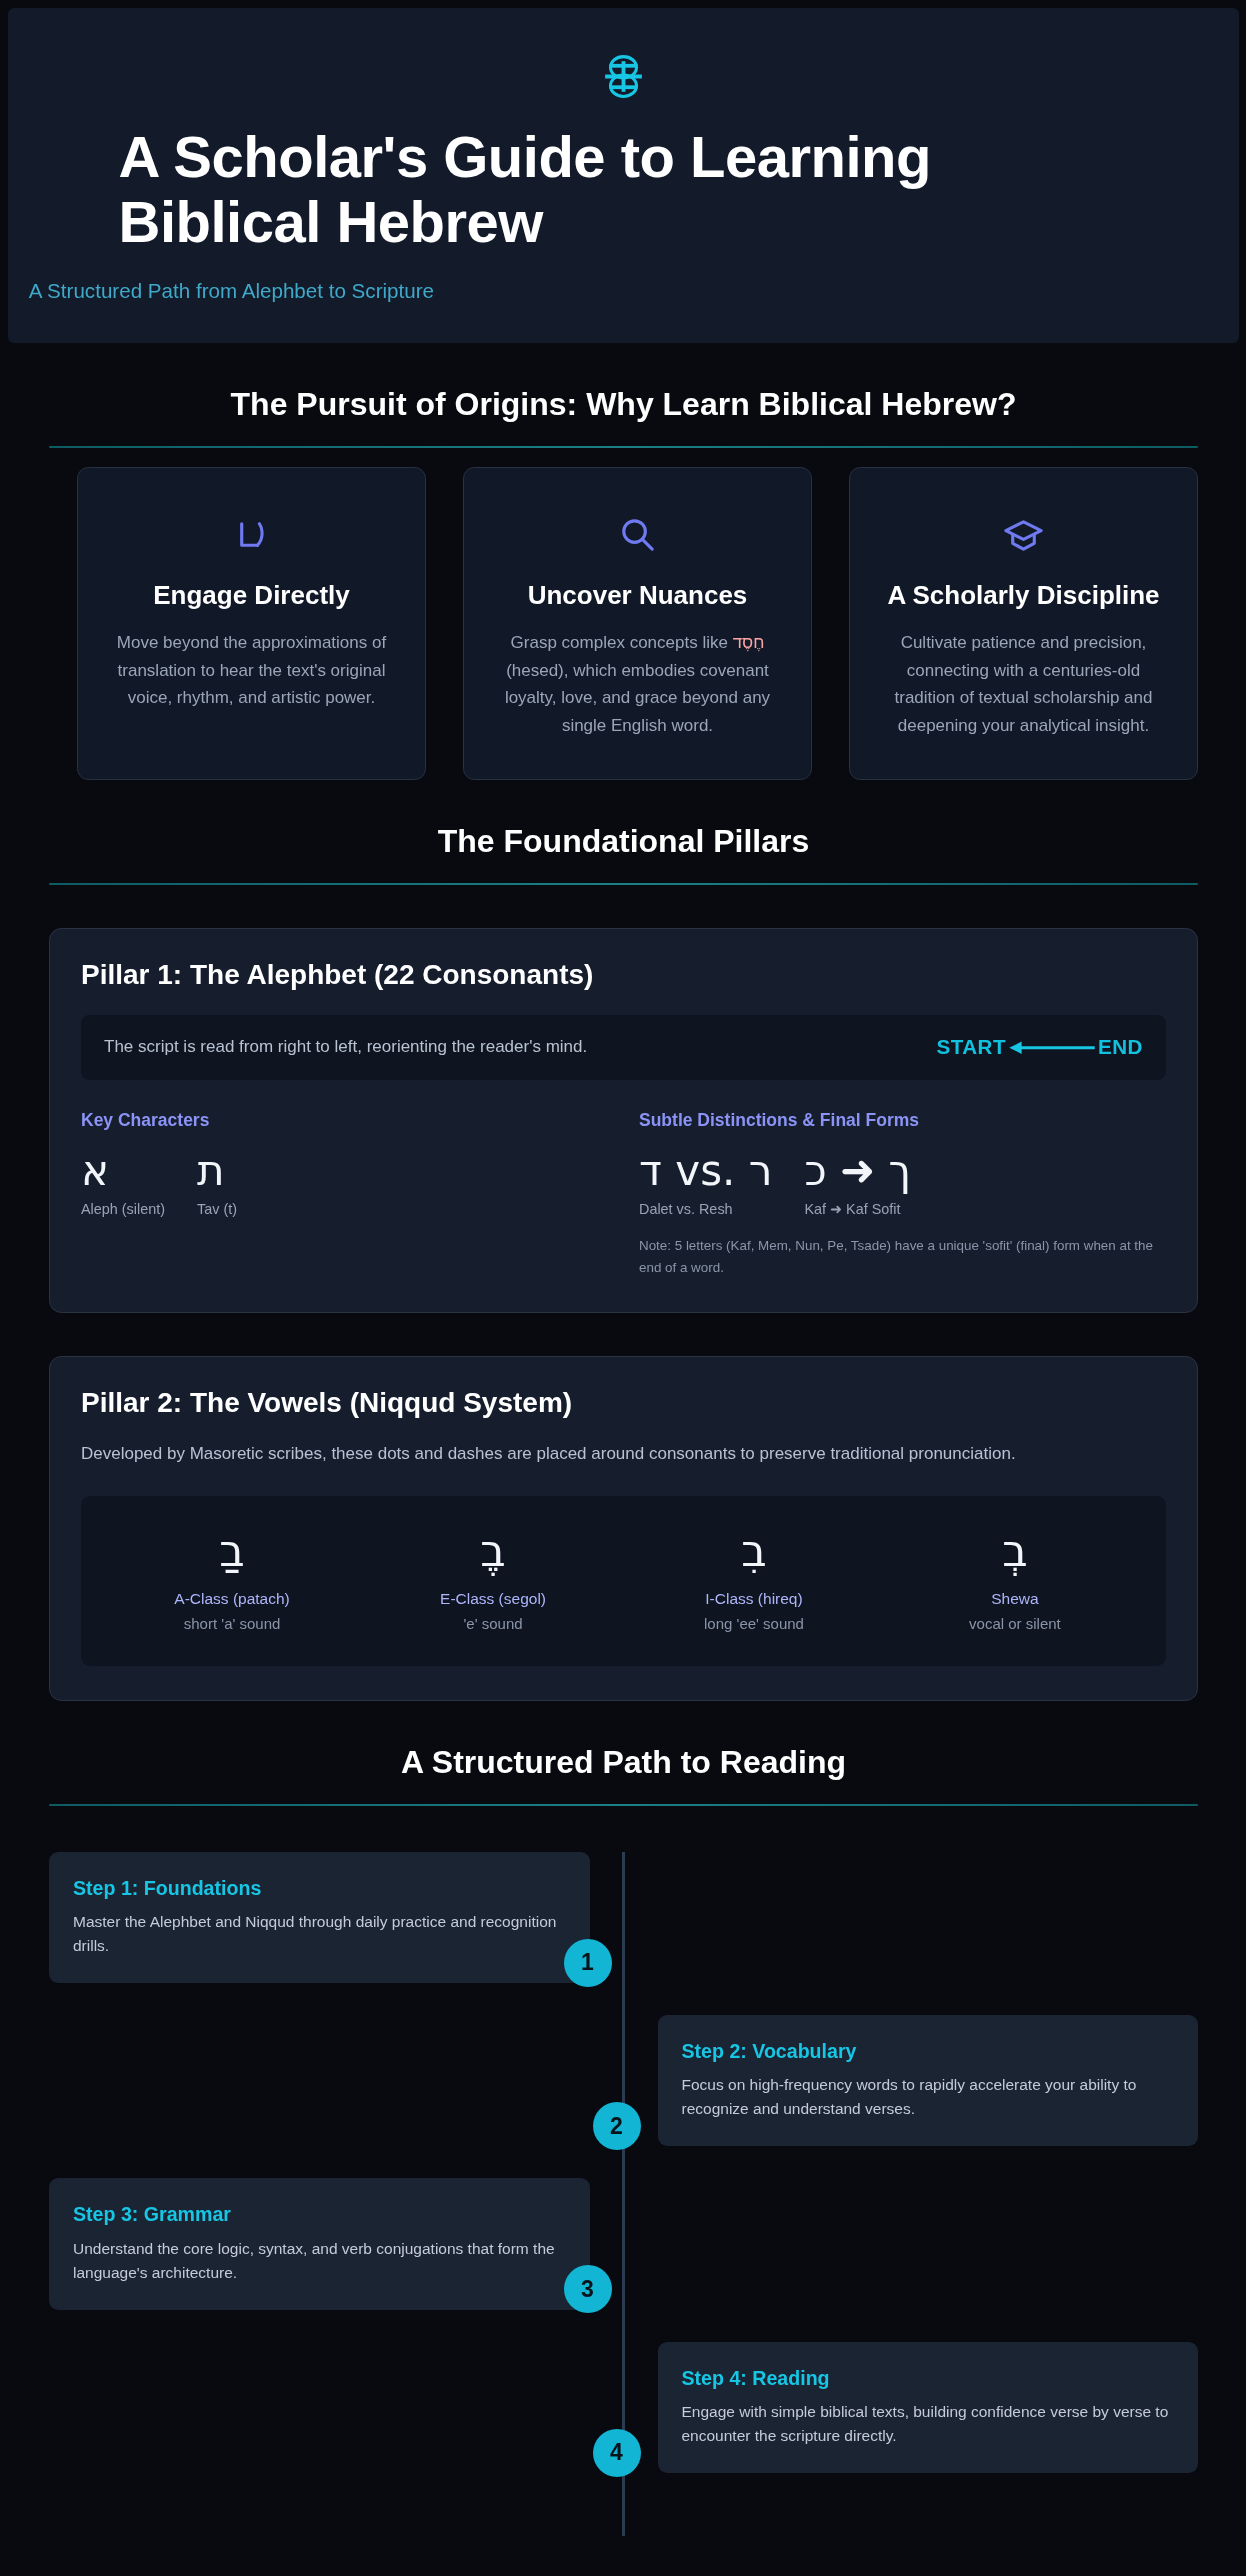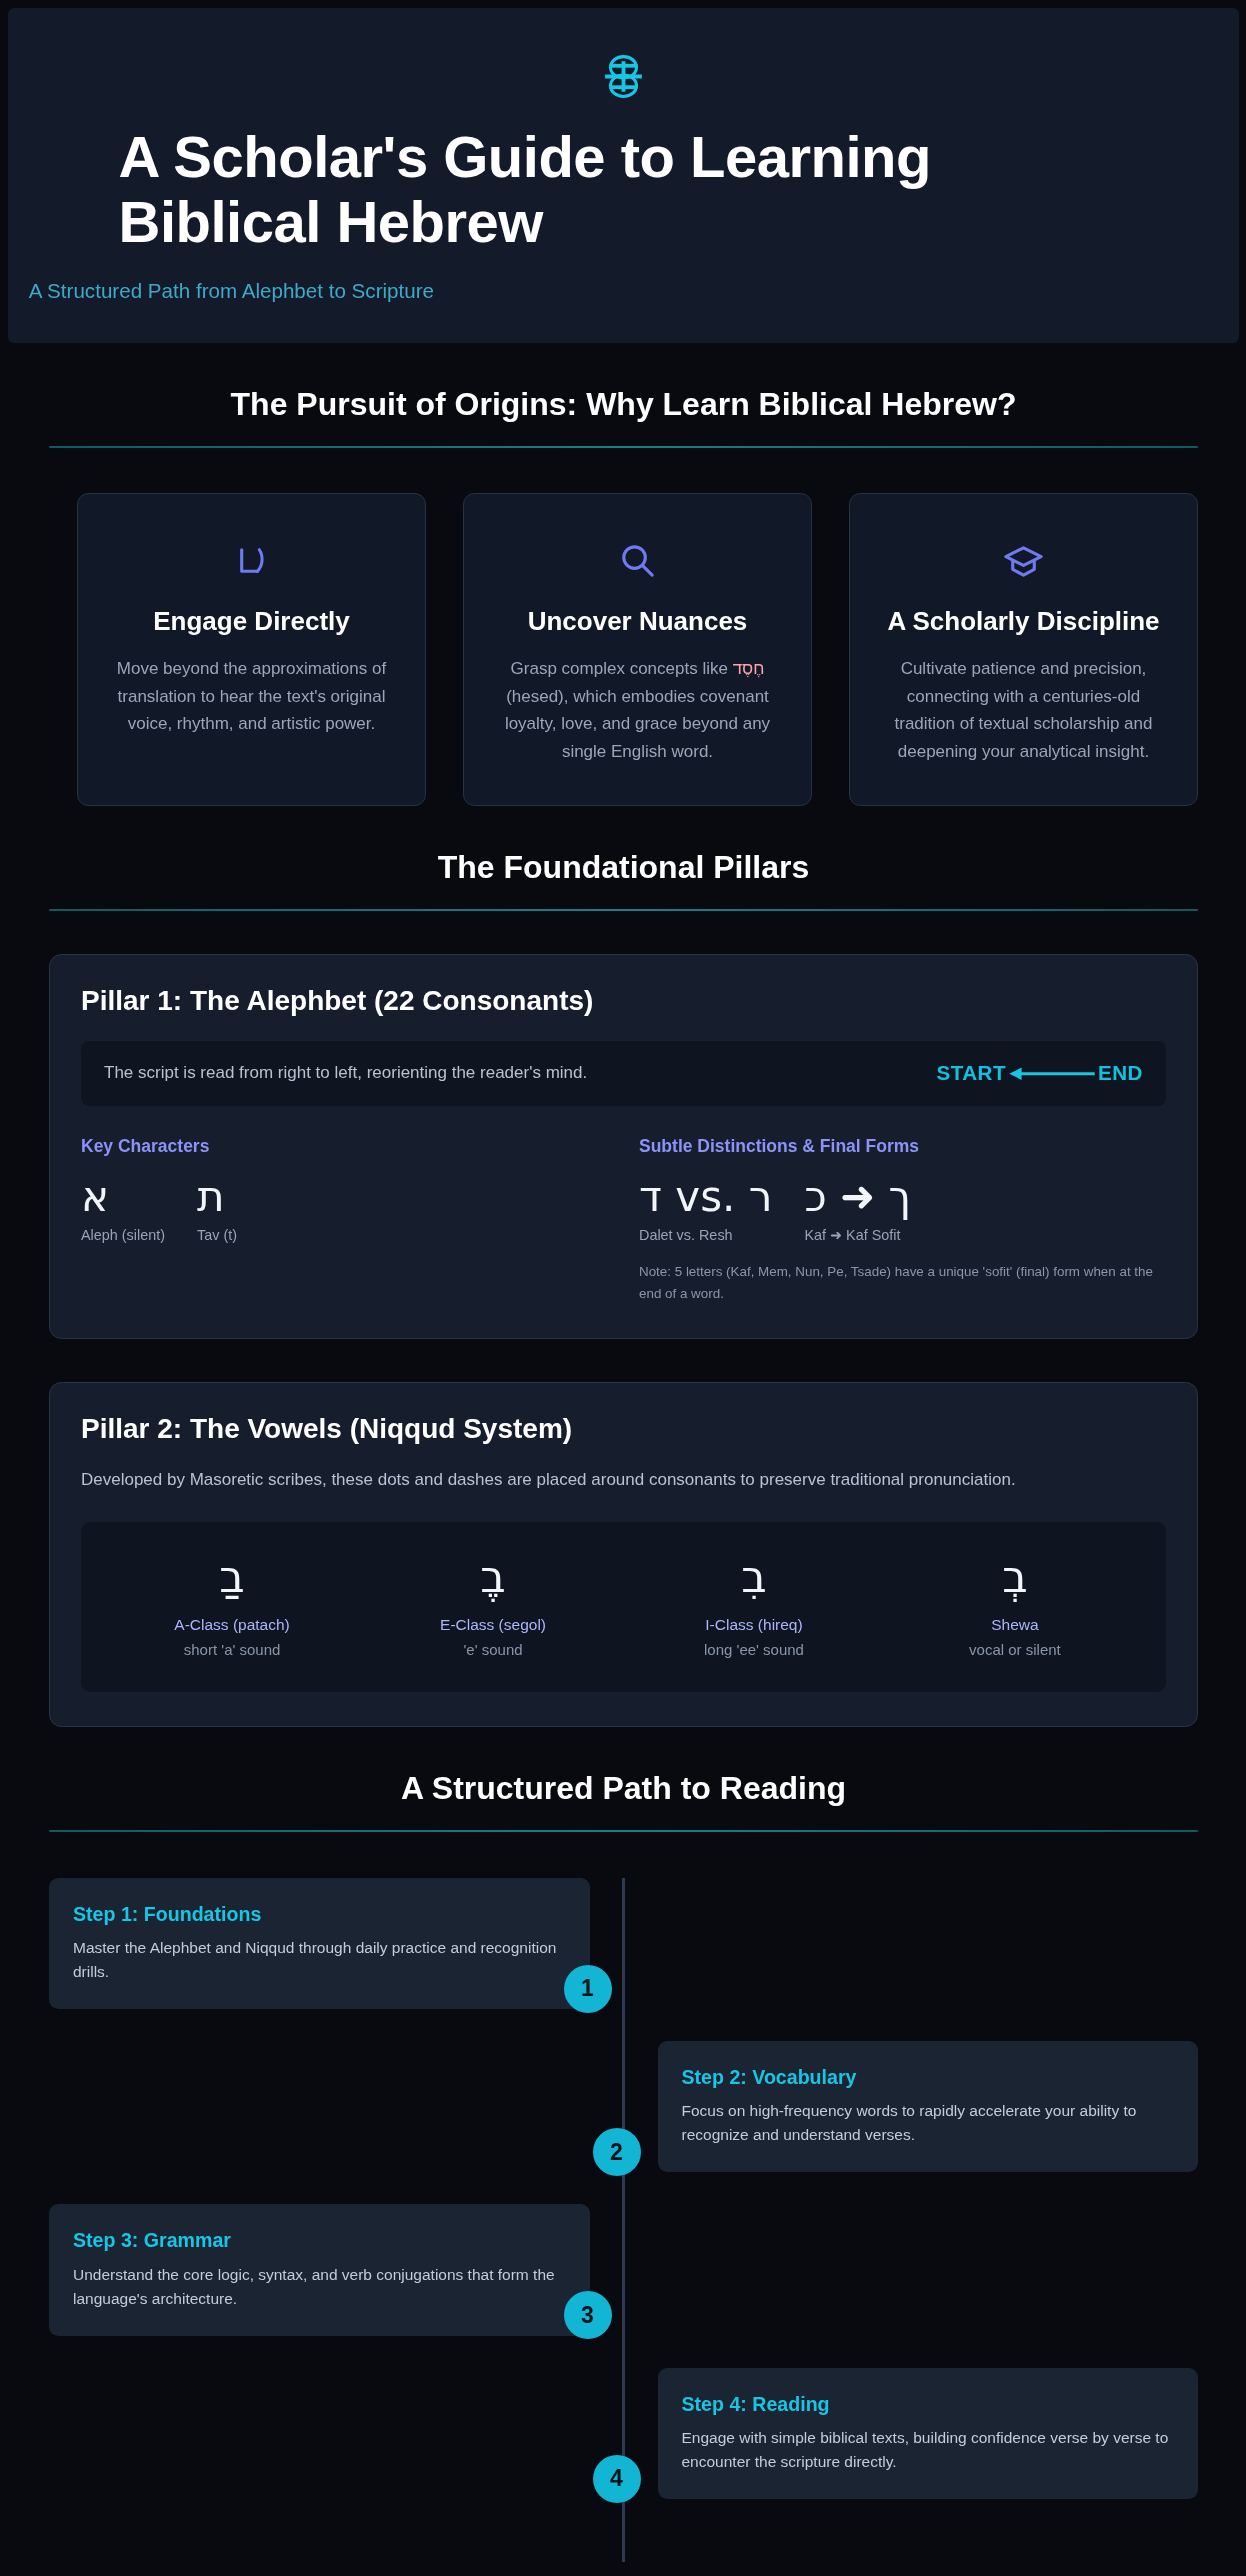--- a/index.html
+++ b/index.html
@@ -57,21 +57,21 @@
     height:1.5px;
     background:linear-gradient(90deg,#0e5c63,#1b7f86,#0e5c63);
     margin:23px 0 0 0;
     border-radius:1px;
   }
 
   
   .why-grid {
     display:flex;
     gap:37px;
-    margin-top:45px;
+    margin-top:19px;
     padding-left:28px;
   }
   .why-card {
     flex:1;
     background:#111827;
     border:1px solid #273243;
     border-radius:11.3px;
     padding:37px 27px 40px 27px;
     text-align:center;
   }

